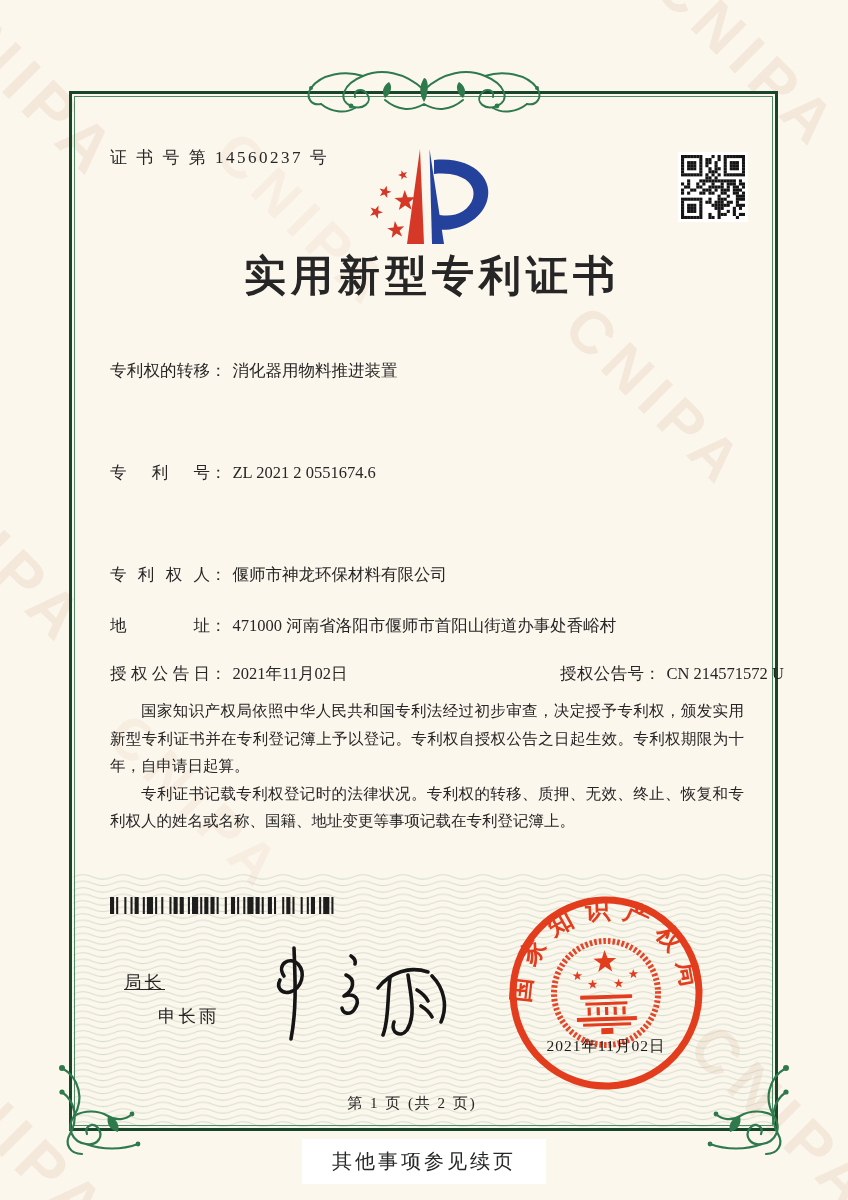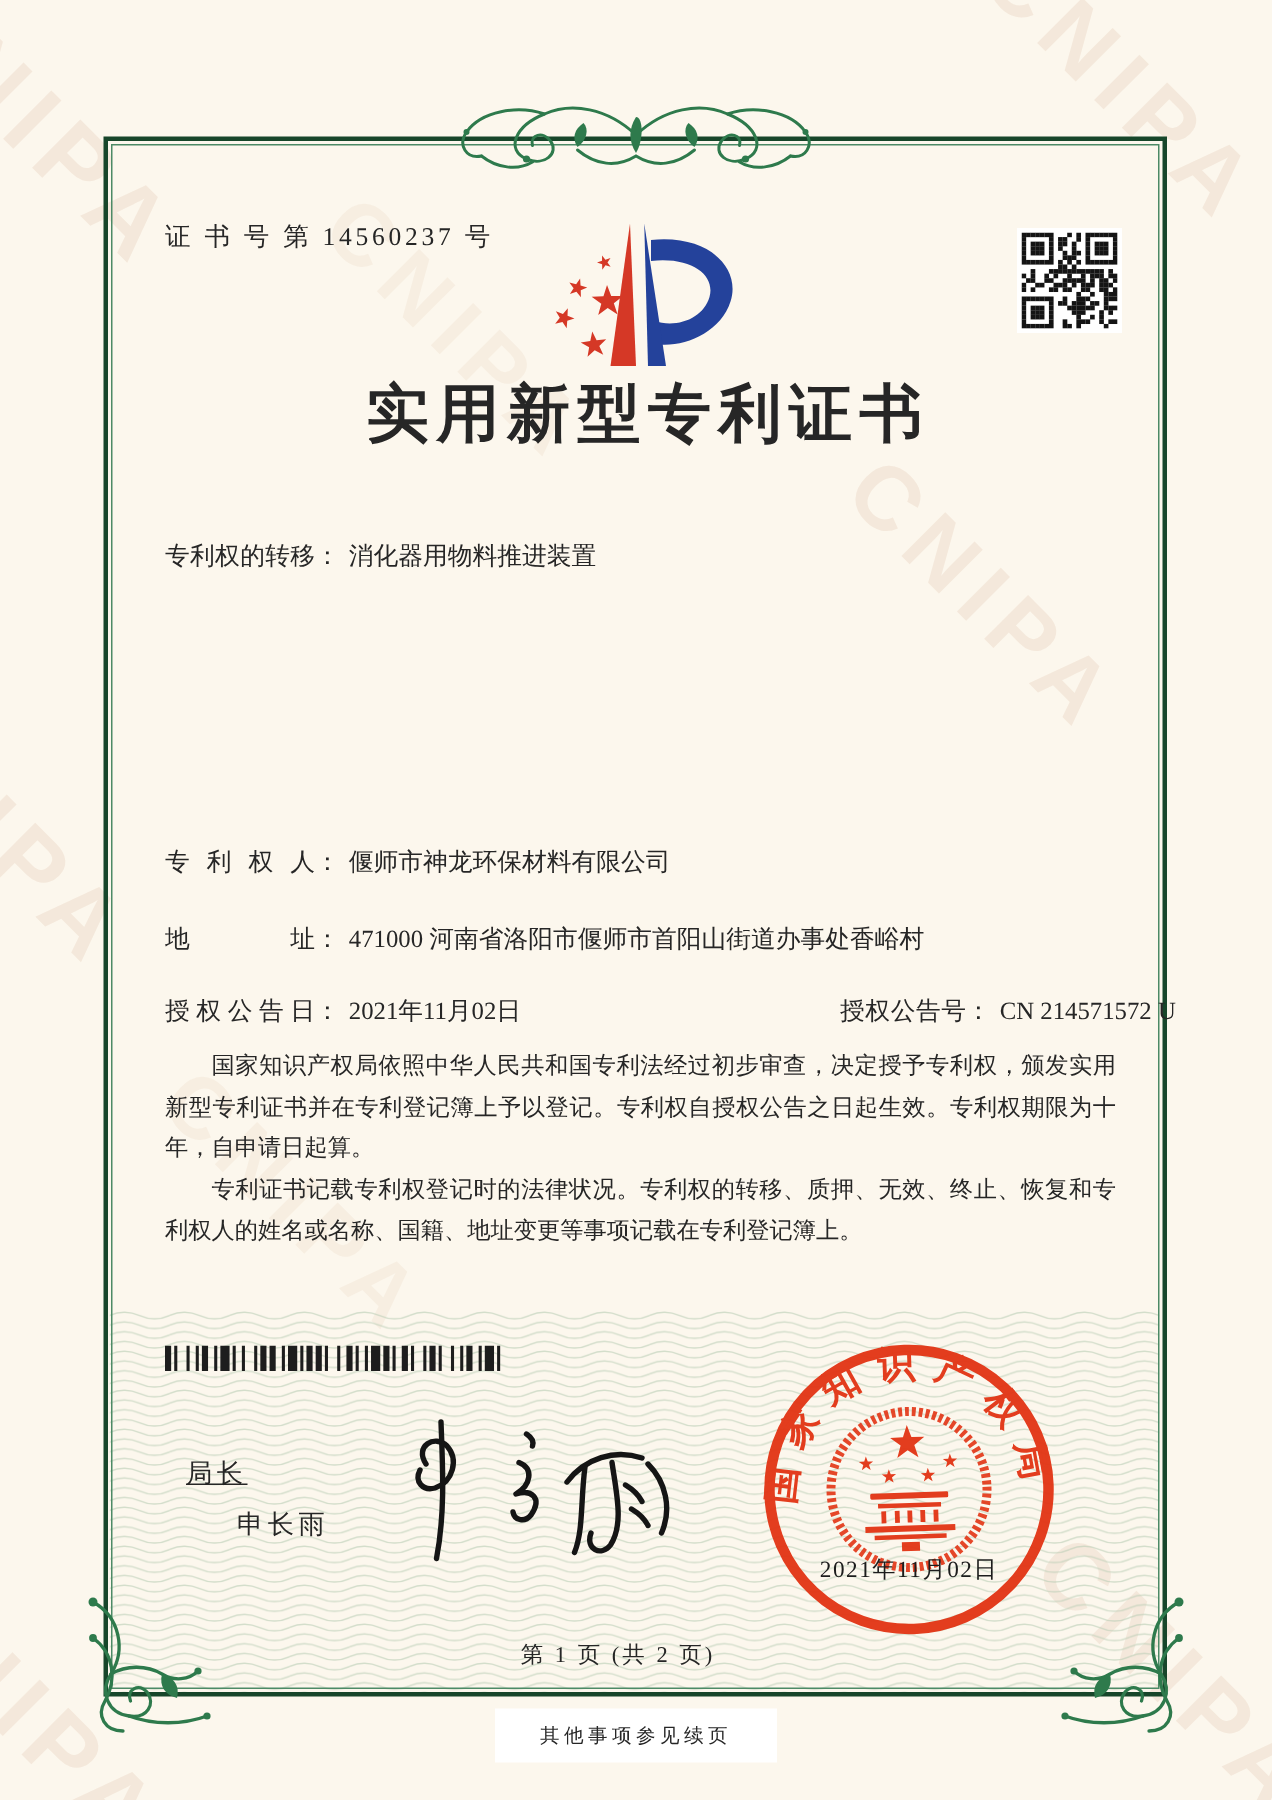--- a/index.html
+++ b/index.html
@@ -63,21 +63,21 @@
   .signature{position:absolute; left:250px; top:942px; z-index:3;}
   .seal{position:absolute; left:505px; top:892px; z-index:2; opacity:.94; transform:rotate(-2deg);}
   .seal-date{
     position:absolute; left:606px; top:1036px; transform:translateX(-50%);
     z-index:4; font-size:15.5px; letter-spacing:1px; color:#1c1c1c; white-space:nowrap;
   }
   .page-no{position:absolute; left:412px; top:1094px; transform:translateX(-50%);
     z-index:2; font-size:15px; letter-spacing:2px;}
   .note-box{
     position:absolute; left:424px; top:1139px; transform:translateX(-50%);
-    z-index:2; background:#ffffff; padding:9px 30px; font-size:13px; letter-spacing:3px; white-space:nowrap;
+    z-index:2; background:#ffffff; padding:9px 30px; font-size:20px; letter-spacing:3px; white-space:nowrap;
   }
 </style>
 </head>
 <body>
 
 <div id="cert">
 
   <span class="wm wm1">CNIPA</span>
   <span class="wm wm2">CNIPA</span>
   <span class="wm wm3">CNIPA</span>
@@ -399,20 +399,23 @@
         <polygon points="26.54,65.48 26.35,70.49 30.99,72.40 26.17,73.77 25.78,78.77 22.99,74.61 18.11,75.79 21.20,71.84 18.58,67.57 23.29,69.29"></polygon>
         <polygon points="42.84,81.08 45.72,86.84 52.13,86.14 47.54,90.66 50.18,96.54 44.46,93.57 39.69,97.90 40.75,91.54 35.15,88.34 41.53,87.38"></polygon>
       </g>
   </svg>
 
   <div class="title">实用新型专利证书</div>
 
   <div class="frow r1">
     <span class="flabel">专利权的转移</span><span class="fcolon">：</span><span>消化器用物料推进装置</span>
   </div>
+  <div class="frow r3">
+    <span class="flabel">专利号</span><span class="fcolon">：</span><span>ZL 2021 2 0551674.6</span>
+  </div>
   <div class="frow r5">
     <span class="flabel">专利权人</span><span class="fcolon">：</span><span>偃师市神龙环保材料有限公司</span>
   </div>
   <div class="frow r6">
     <span class="flabel">地址</span><span class="fcolon">：</span><span>471000 河南省洛阳市偃师市首阳山街道办事处香峪村</span>
   </div>
   <div class="frow r7">
     <span class="flabel">授权公告日</span><span class="fcolon">：</span><span>2021年11月02日</span>
     <span class="fgroup2">
       <span class="flabel">授权公告号</span><span class="fcolon">：</span><span>CN 214571572 U</span>

